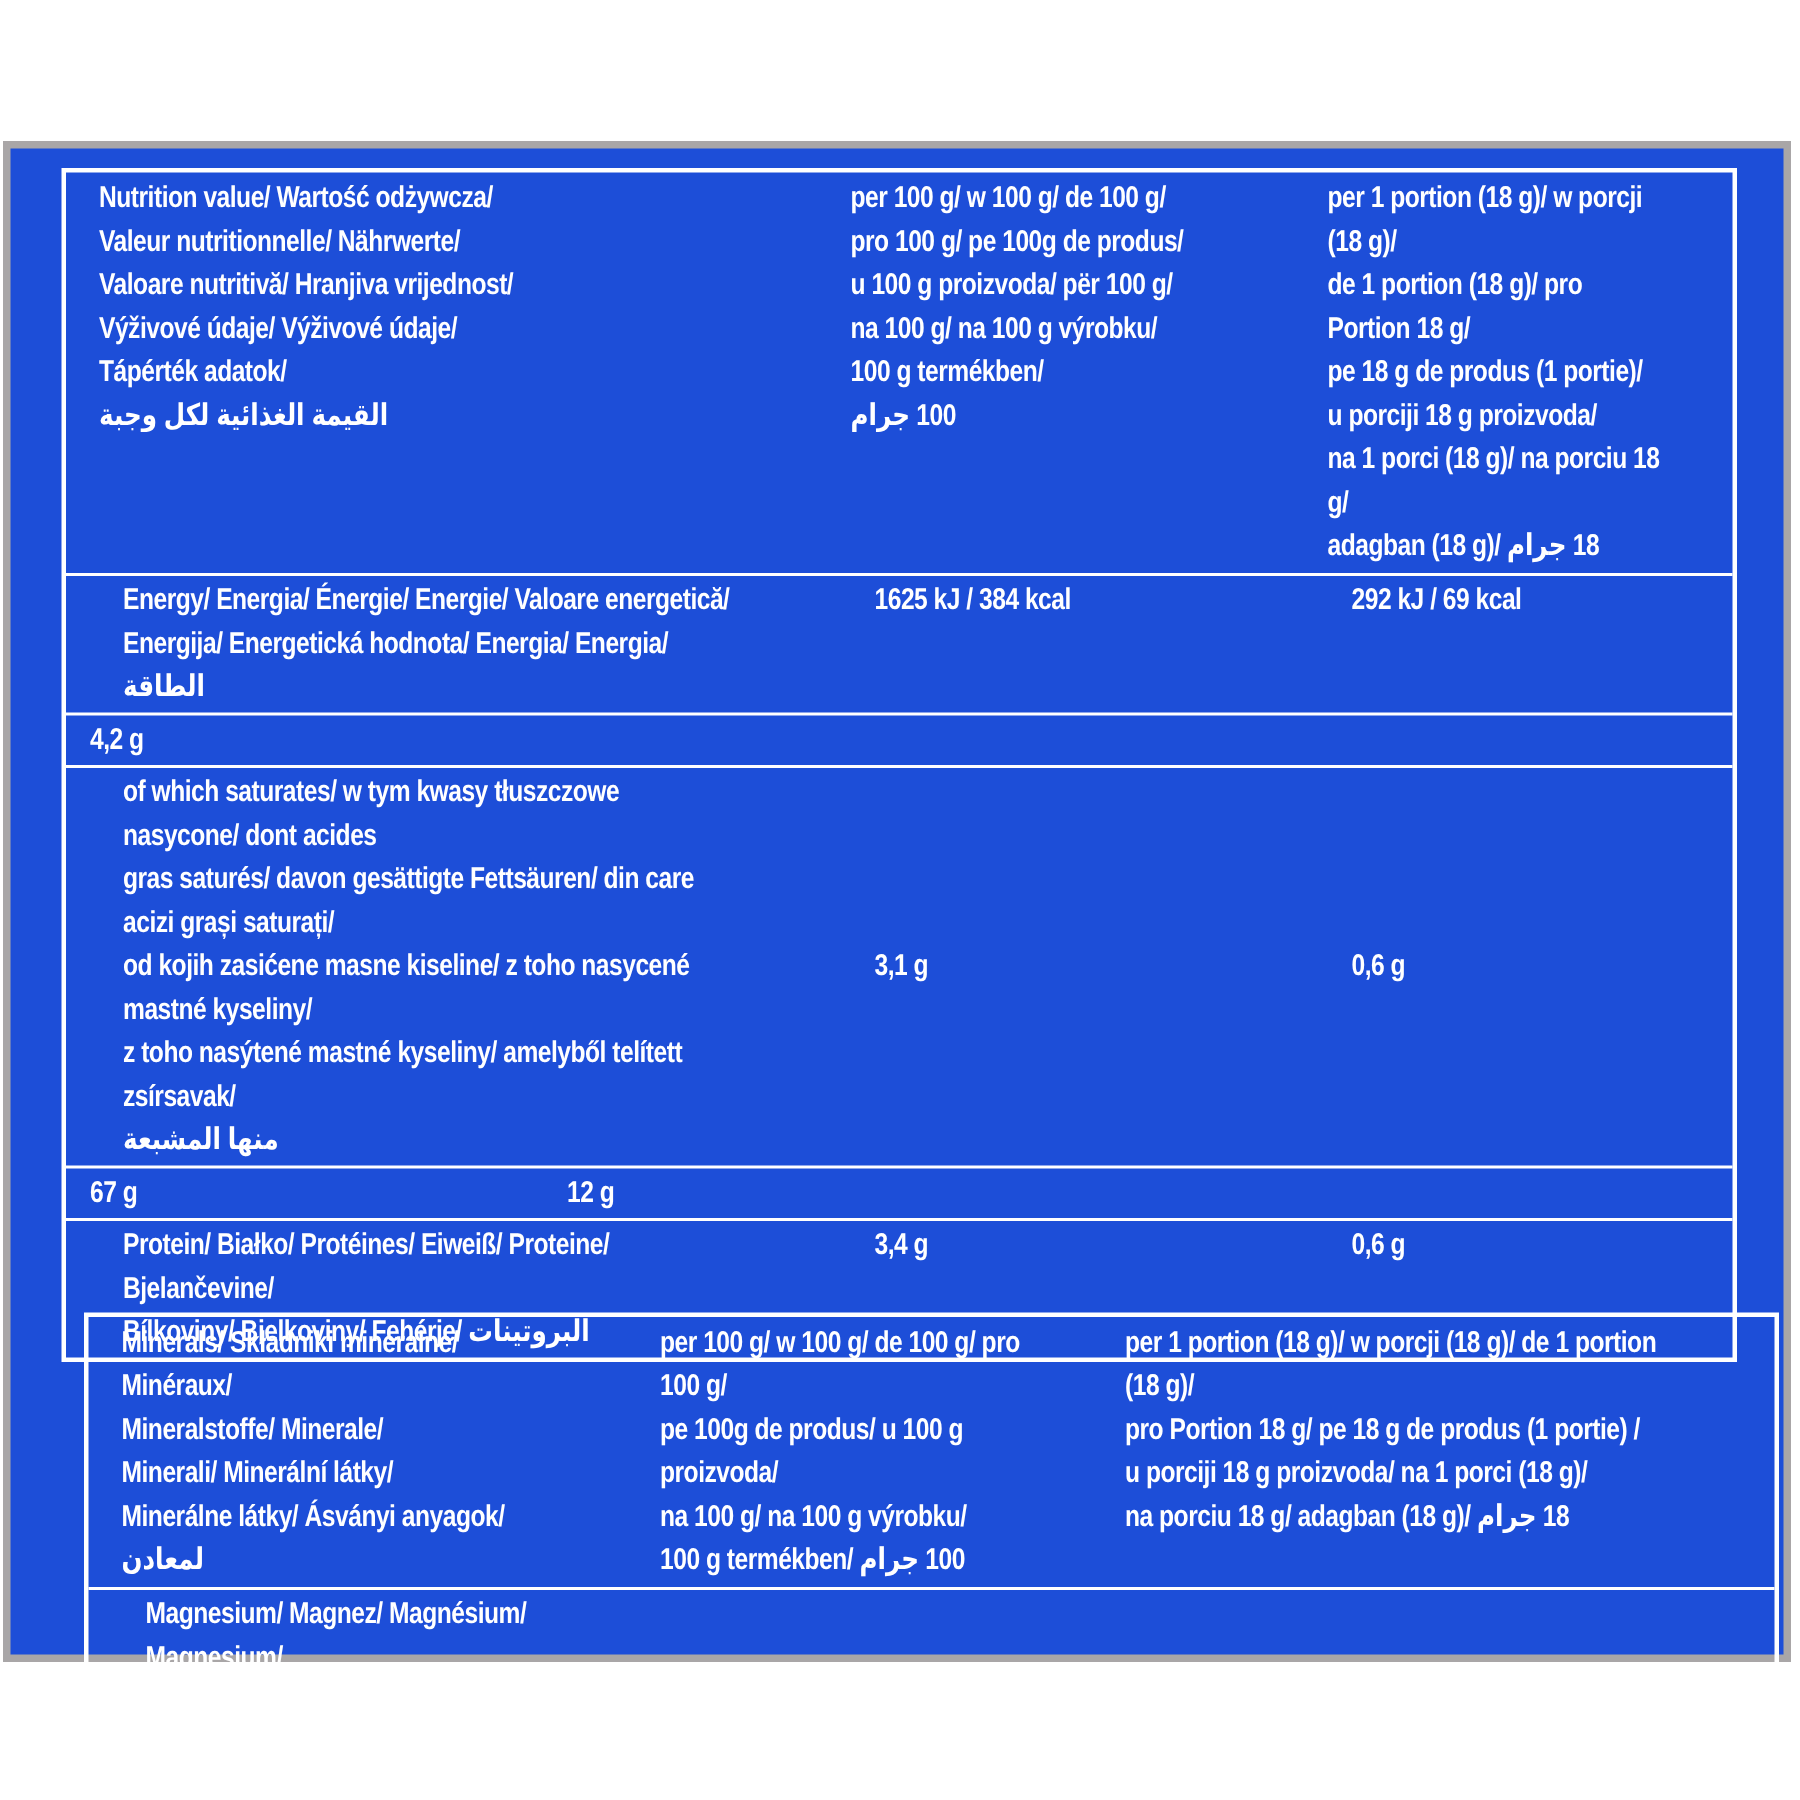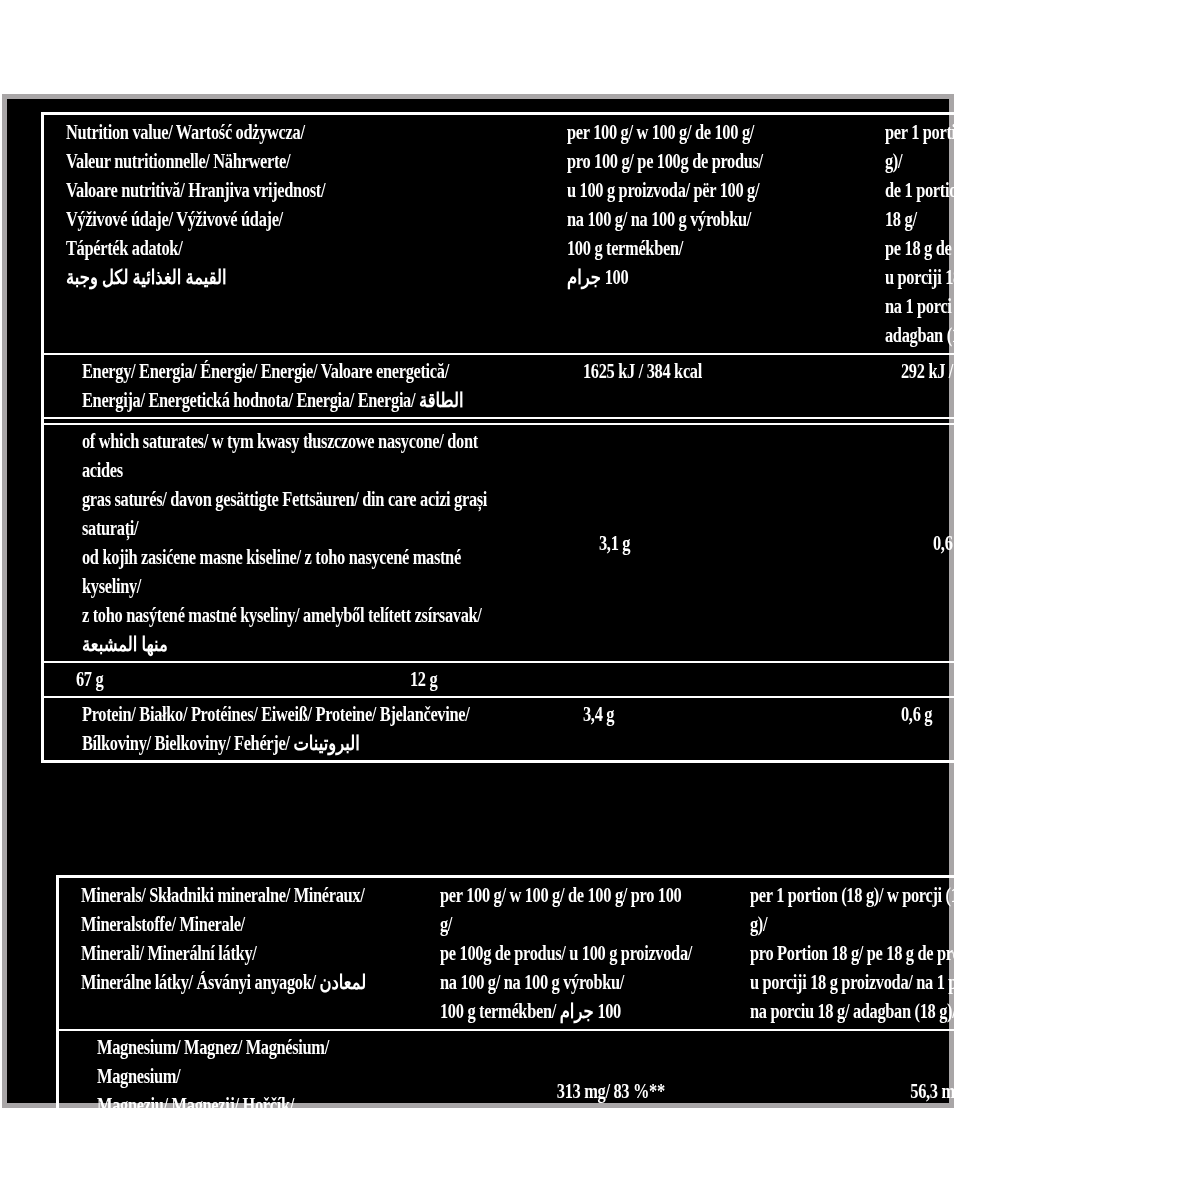--- a/index.html
+++ b/index.html
@@ -1,33 +1,33 @@
 <!DOCTYPE html>
 <html><head>
 <meta charset="utf-8">
 <style>
   html,body{margin:0;padding:0;}
   .page{position:relative;width:1200px;height:1200px;background:#ffffff;overflow:hidden;
         font-family:"Liberation Sans","DejaVu Sans",sans-serif;}
-  .label{position:absolute;left:2px;top:94px;width:952px;height:1014px;
-         box-sizing:border-box;background:#000000;border:5px solid #A9A6A7;font-family:Liberation Serif, serif;}
+  .label{position:absolute;left:2px;top:94px;width:1192px;height:1014px;
+         box-sizing:border-box;background:#1d4ed8;border:5px solid #A9A6A7;}
   .tbl{position:absolute;box-sizing:border-box;border:3px solid #ffffff;color:#ffffff;font-weight:bold;}
   .t1{left:34px;top:13px;width:1117px;}
   .t2{left:49px;top:776px;width:1130px;}
   .row{display:flex;border-top:2px solid #ffffff;padding:2px 16px;}
   .row:first-child{border-top:0;}
   .row.hdr{padding:3px 0;}
   .cell{box-sizing:border-box;}
   .t1 .c1{width:523px;padding-left:22px;}
   .t1 .c2{width:318px;}
   .t1 .c3{flex:1;}
   .t2 .c1{width:381px;padding-left:22px;}
   .t2 .c2{width:310px;}
   .t2 .c3{flex:1;}
-  .cell.mid{display:flex;align-items:center;margin-left:16px;}
+  .cell.mid{display:flex;align-items:center;}
   .cell.ctr{display:flex;align-items:center;justify-content:center;}
   .txt{display:inline-block;white-space:pre-line;font-size:20px;line-height:29px;
        letter-spacing:-0.4px;transform:scaleX(0.82);transform-origin:0 0;}
   .ctr .txt{transform-origin:50% 50%;text-align:center;}
 </style>
 </head>
 <body>
 
 <div class="page">
   <div class="label">
@@ -52,20 +52,21 @@
 na 1 porci (18 g)/ na porciu 18 g/
 adagban (18 g)/ ⁧18 جرام⁩</span></div>
         </div>
         <div class="row">
           <div class="cell c1"><span class="txt">Energy/ Energia/ Énergie/ Energie/ Valoare energetică/
 Energija/ Energetická hodnota/ Energia/ Energia/ الطاقة</span></div>
           <div class="cell c2"><span class="txt">1625 kJ / 384 kcal</span></div>
           <div class="cell c3"><span class="txt">292 kJ / 69 kcal</span></div>
         </div>
         <div class="row">
+          <div class="cell c2"><span class="txt">4,2 g</span></div>
         </div>
         <div class="row">
           <div class="cell c1"><span class="txt">of which saturates/ w tym kwasy tłuszczowe nasycone/ dont acides
 gras saturés/ davon gesättigte Fettsäuren/ din care acizi grași saturați/
 od kojih zasićene masne kiseline/ z toho nasycené mastné kyseliny/
 z toho nasýtené mastné kyseliny/ amelyből telített zsírsavak/
 منها المشبعة</span></div>
           <div class="cell c2 mid">
             <span class="txt">3,1 g</span>
           </div>

